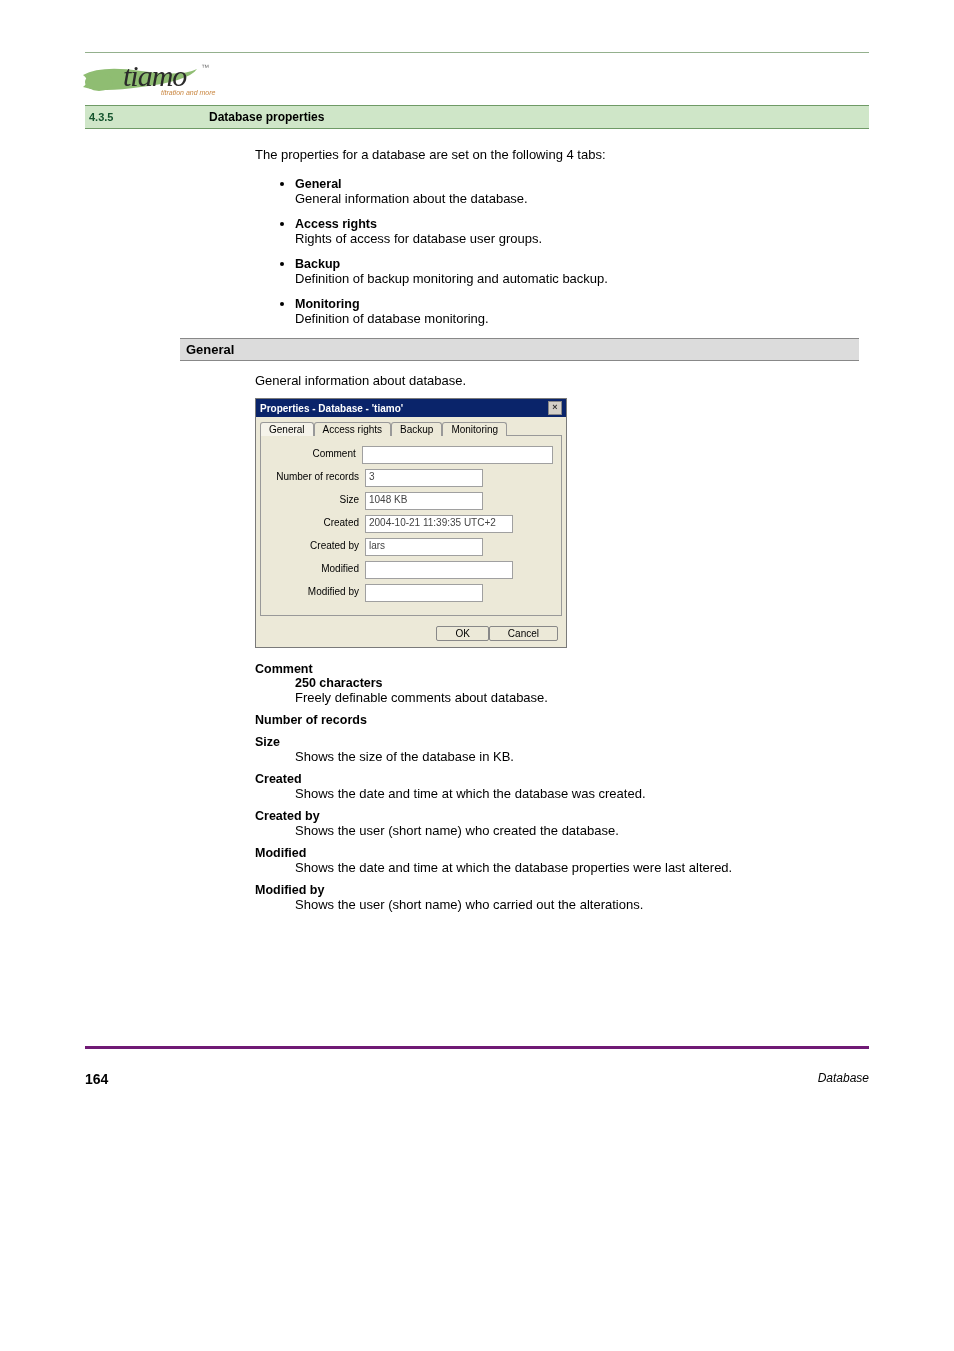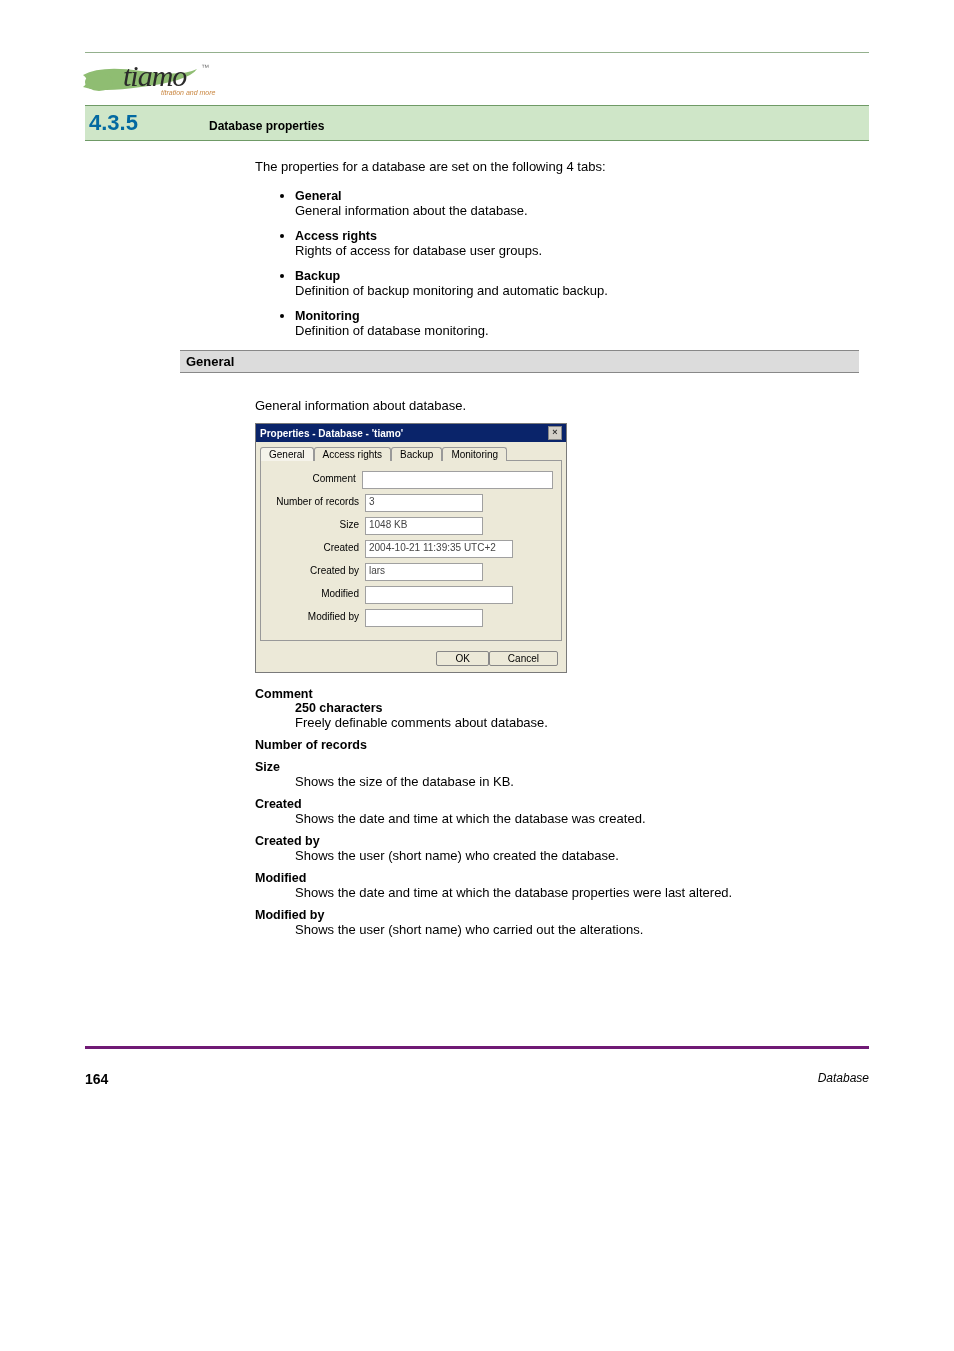--- a/index.html
+++ b/index.html
@@ -61,22 +61,22 @@
     background: #cfe6c8;
     border-top: 1px solid #6f9a66;
     border-bottom: 1px solid #6f9a66;
     padding: 4px 8px 4px 0;
     display: flex;
     align-items: baseline;
     margin-top: 2px;
   }
   .section-num {
     font-weight: bold;
-    font-size: 22px;
-    color: #0369a1;
+    font-size: 11px;
+    color: #14532d;
     width: 120px;
     padding-left: 4px;
   }
   .section-title {
     font-weight: bold;
     font-size: 12px;
     color: #000;
   }
   .body-col {
     margin-left: 170px;
@@ -106,21 +106,21 @@
     background: #dcdcdc;
     border-top: 1px solid #888;
     border-bottom: 1px solid #888;
     padding: 3px 6px;
     font-weight: bold;
     font-size: 13px;
     margin: 10px 0 0 95px;
     margin-right: 10px;
   }
   .after-gray {
-    margin-top: 25px;
+    margin-top: 12px;
     margin-bottom: 10px;
   }
   
   .dialog {
     width: 310px;
     border: 1px solid #7a7a7a;
     background: #ece9d8;
     font-size: 10px;
     font-family: Tahoma, Arial, sans-serif;
     margin-bottom: 14px;

